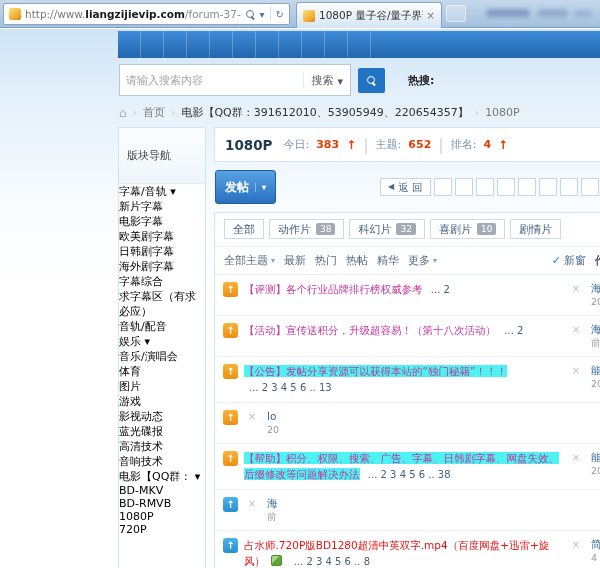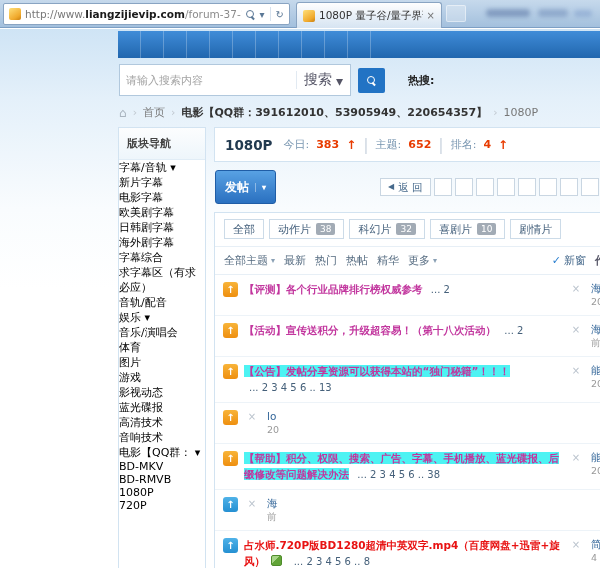--- a/index.html
+++ b/index.html
@@ -43,38 +43,38 @@
 
 .navbar{height:27px;background:linear-gradient(#3f8cd8,#2166ae);display:flex;color:#fff;
  font-size:12px;font-weight:bold}
 .nav-item{padding:0 11px;line-height:27px;border-right:1px solid rgba(255,255,255,.25);cursor:pointer;white-space:nowrap}
 
 
 .search-row{display:flex;align-items:center;padding:6px 0 5px 1px;gap:7px}
 .sbox{width:232px;height:32px;background:#fff;border:1px solid #b1c8dd;display:flex;align-items:center}
 .sinput{flex:1;border:0;outline:0;padding:0 6px;font-size:11px;color:#555;background:transparent;min-width:0}
 .sinput::placeholder{color:#a3a3a3}
-.stype{flex:none;display:flex;align-items:flex-end;gap:4px;padding:0 7px;font-size:14px;color:#556;border-left:1px solid #e2eaf2}
+.stype{flex:none;display:flex;align-items:flex-end;gap:4px;padding:0 7px;font-size:11px;color:#556;border-left:1px solid #e2eaf2}
 .sbtn{width:27px;height:25px;background:#2273c4;border:0;border-radius:2px;display:flex;align-items:center;justify-content:center;cursor:pointer}
 .sbtn .mag::before{border-color:#fff}
 .sbtn .mag::after{background:#fff}
 .hot{display:flex;align-items:center;gap:9px;font-size:11px;margin-left:16px;white-space:nowrap}
 .hot b{color:#222}
 .hot a{color:#3c5876;text-decoration:none}
 
 
 .crumbs{display:flex;align-items:center;gap:6px;padding:4px 0 7px 1px;font-size:11px;color:#777;white-space:nowrap}
 .crumbs .home{color:#a9b4bf;font-size:12px}
 .crumbs .sep{color:#c0c8d0}
-.crumbs .strong{color:#333;font-weight:bold}
+.crumbs .strong{color:#333;font-weight:normal}
 
 
 .body-row{display:flex;gap:8px;align-items:flex-start}
 .sidebar{width:88px;flex:none;background:#fff;border:1px solid #d2e3f1;font-size:11px;min-height:470px}
-.sb-head{padding:8px 8px;font-weight:bold;color:#444;background:linear-gradient(#fcfdfe,#eef6fb);border-bottom:1px solid #e1edf6}
+.sb-head{padding:20px 8px;font-weight:normal;color:#444;background:linear-gradient(#fcfdfe,#eef6fb);border-bottom:1px solid #e1edf6}
 
 .main{width:584px;flex:none}
 .info-box{background:#fff;border:1px solid #d2e3f1;display:flex;align-items:center;gap:7px;padding:7px 10px;white-space:nowrap}
 .f-title{font-size:13.5px;font-weight:bold;color:#223a50;margin-right:4px}
 .f-label{font-size:11px;color:#7795b0}
 .f-num{font-size:11px;font-weight:bold;color:#e83b00}
 .f-up{color:#e83b00;font-weight:bold;font-size:12px}
 .f-sep{color:#ccd6e0}
 
 .toolbar{display:flex;align-items:center;padding:8px 0 8px 1px}
@@ -102,21 +102,21 @@
 .sf-author{padding-left:9px;color:#556;font-weight:bold;white-space:nowrap;overflow:hidden;flex:1}
 
 
 .trow{display:flex;align-items:flex-start;padding:6px 0 6px 8px}
 .trow + .trow{border-top:1px solid #edf3f8}
 .ticon{width:15px;height:15px;border-radius:3px;margin:1px 6px 0 0;flex:none;display:flex;
  align-items:center;justify-content:center;color:#fff;font-weight:bold;font-size:10px}
 .icon-orange{background:linear-gradient(#f8b439,#ee8f10)}
 .icon-blue{background:linear-gradient(#4fb2e8,#2590d2)}
 .tmain{width:324px;flex:none;font-size:10.5px;line-height:16px}
-.ttitle{font-weight:bold;text-decoration:none;cursor:pointer}
+.ttitle{font-weight:normal;text-decoration:none;cursor:pointer}
 .t-magenta{color:#c2369e}
 .t-red{color:#e81212}
 .t-green{color:#0a7a55}
 .hl-cyan{background:#4df3f3}
 .hl-green{background:#52ef8e}
 .tpages{color:#45607a;font-size:10px;margin-left:5px;white-space:nowrap}
 .attach{display:inline-block;width:11px;height:11px;border-radius:2px;margin:0 3px;vertical-align:-1px;
  background:linear-gradient(135deg,#a8d587 40%,#61a437 40%);border:1px solid #4f8c2b}
 .tbadge{display:inline-block;width:13px;height:11px;border-radius:2px;margin:0 3px;vertical-align:-1px}
 .badge-blue{background:linear-gradient(#97a8e6,#6c82cf);border:1px solid #5a6fbb}
@@ -466,21 +466,21 @@
                   <div class="tauthor">
                     <span class="aname">lo</span>
                     <span class="adate">20</span>
                   </div>
                 </div>
                 <div class="trow">
                   <span class="ticon icon-orange">
                     <span>↑</span>
                   </span>
                   <div class="tmain">
-                    <a class="ttitle t-magenta hl-cyan">【帮助】积分、权限、搜索、广告、字幕、手机播放、蓝光碟报、后缀修改等问题解决办法</a>
+                    <a class="ttitle t-magenta hl-cyan">【帮助】积分、权限、搜索、广告、字幕、日韩剧字幕、网盘失效、后缀修改等问题解决办法</a>
                     
                     
                     <span class="tpages">... 2 3 4 5 6 .. 38</span>
                   </div>
                   <span class="tclose">×</span>
                   <div class="tauthor">
                     <span class="aname">能</span>
                     <span class="adate">20</span>
                   </div>
                 </div>

